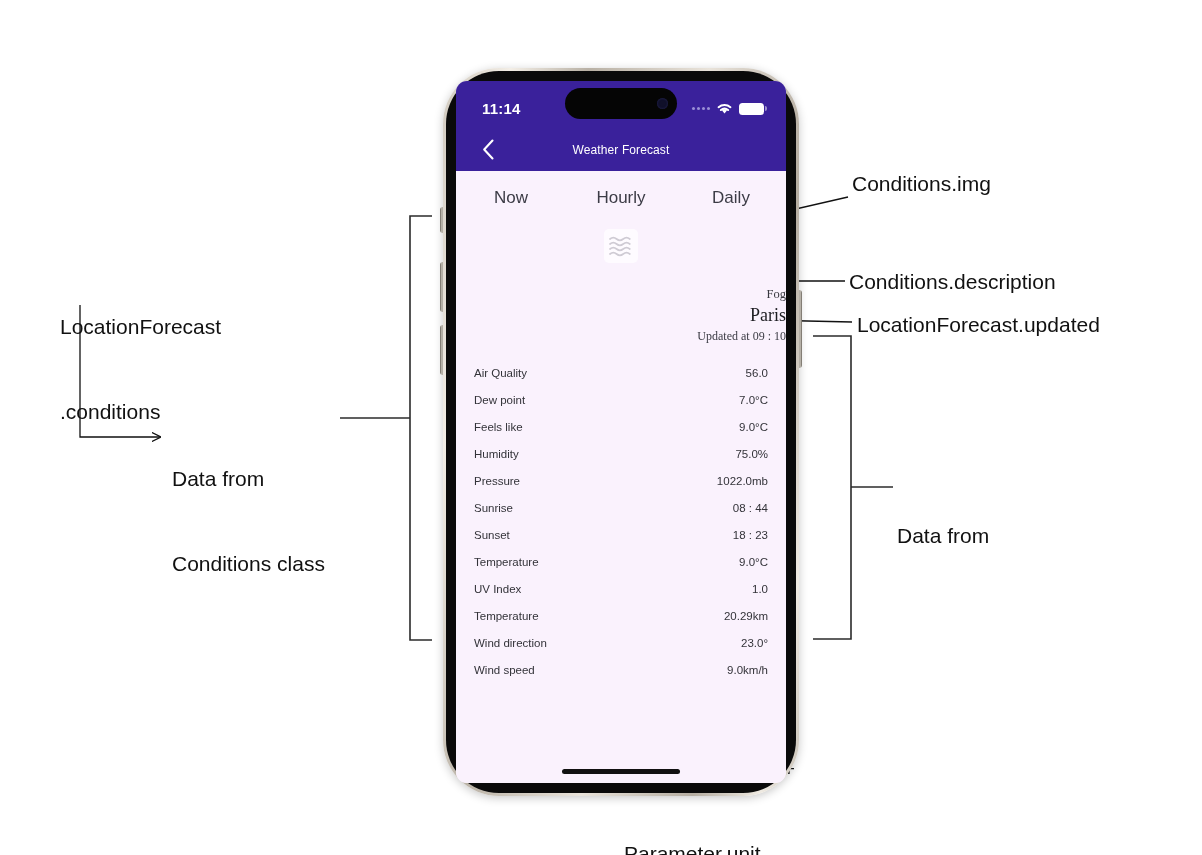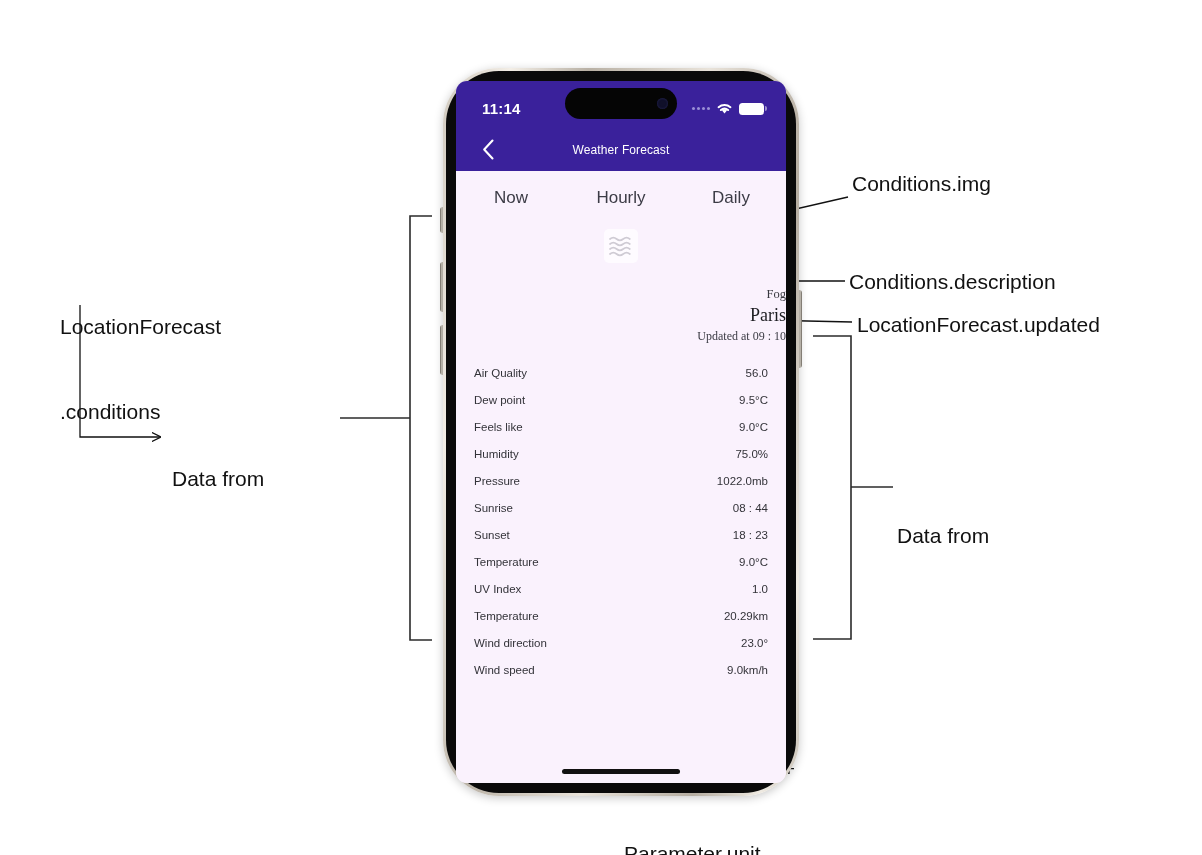--- a/index.html
+++ b/index.html
@@ -279,20 +279,21 @@
   </g>
 </svg>
 
 <div class="annot" style="left:60px; top:256px;">
   <div>LocationForecast</div>
   <div>.conditions</div>
 </div>
 
 <div class="annot" style="left:172px; top:408px;">
   <div>Data from</div>
+  <div>Conditions class</div>
 </div>
 
 <div class="annot" style="left:852px; top:170px;">Conditions.img</div>
 
 <div class="annot" style="left:849px; top:268px;">Conditions.description</div>
 
 <div class="annot" style="left:857px; top:311px;">LocationForecast.updated</div>
 
 <div class="annot" style="left:897px; top:465px;">
   <div>Data from</div>
@@ -370,21 +371,21 @@
         <div id="updated-text">Updated at 09 : 10</div>
       </div>
 
       <div id="parameter-list">
         <div class="param-row">
           <span class="param-name">Air Quality</span>
           <span class="param-value">56.0</span>
         </div>
         <div class="param-row">
           <span class="param-name">Dew point</span>
-          <span class="param-value">9.5°C</span>
+          <span class="param-value">7.0°C</span>
         </div>
         <div class="param-row">
           <span class="param-name">Feels like</span>
           <span class="param-value">9.0°C</span>
         </div>
         <div class="param-row">
           <span class="param-name">Humidity</span>
           <span class="param-value">75.0%</span>
         </div>
         <div class="param-row">

